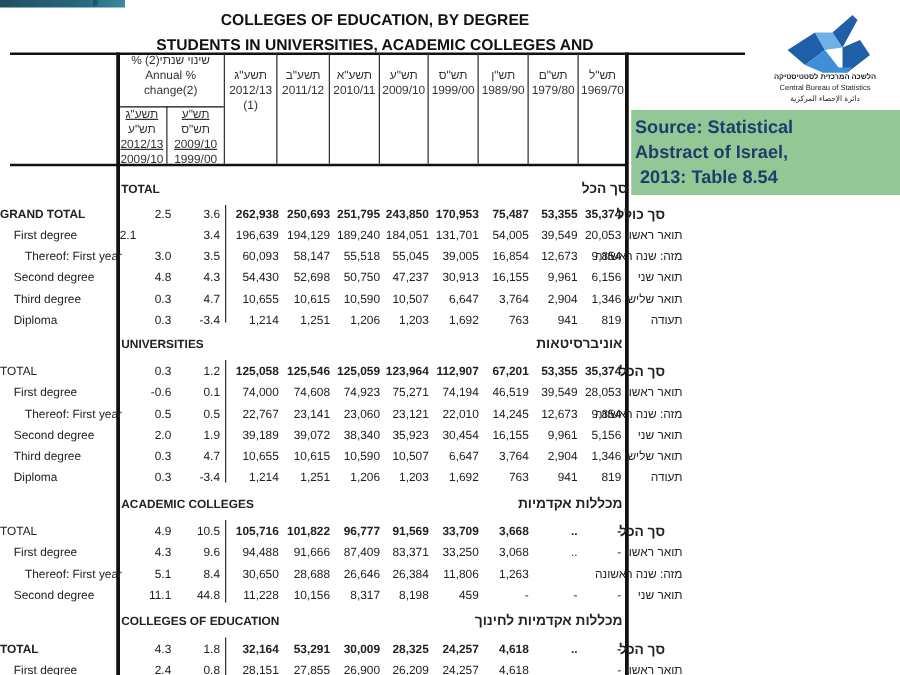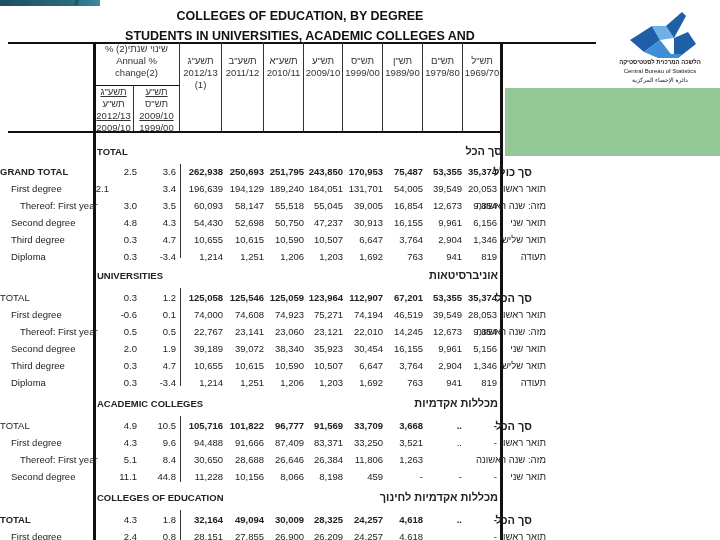--- a/index.html
+++ b/index.html
@@ -56,20 +56,23 @@
   <polygon points="52,30 66,24 74,36 56,50 52,50" fill="#1f5fa8"></polygon>
   <polygon points="36,50 56,50 60,46 40,46" fill="#3f8fd6"></polygon>
 </svg>
 <div class="logo-text">
   <div class="he">הלשכה המרכזית לסטטיסטיקה</div>
   <div>Central Bureau of Statistics</div>
   <div>دائرة الإحصاء المركزية</div>
 </div>
 
 <div class="source">
+  <div>Source: Statistical</div>
+  <div>Abstract of Israel,</div>
+  <div> 2013: Table 8.54</div>
 </div>
 
 <div class="hline" style="left:8px; top:42px; width:588px;"></div>
 <div class="hline" style="left:8px; top:131px; width:494px;"></div>
 <div class="vthick" style="left:93px; top:42px; height:498px;"></div>
 <div class="vthick" style="left:500px; top:42px; height:498px;"></div>
 <div class="vthin" style="left:133px; top:85px; height:46px;"></div>
 <div class="hline" style="left:94px; top:85px; width:85px; height:1px;"></div>
 <div class="vthin" style="left:179px; top:42px; height:89px;"></div>
 <div class="vthin" style="left:221px; top:42px; height:89px;"></div>
@@ -328,21 +331,21 @@
     </div>
     <div class="row" style="top: 435px;">
       <span class="lbl">First degree</span>
       <span class="c" style="right: 583px;">4.3</span>
       <span class="c" style="right: 544px;">9.6</span>
       <span class="c v" style="right: 497px;">94,488</span>
       <span class="c v" style="right: 456px;">91,666</span>
       <span class="c v" style="right: 416px;">87,409</span>
       <span class="c v" style="right: 377px;">83,371</span>
       <span class="c v" style="right: 337px;">33,250</span>
-      <span class="c v" style="right: 297px;">3,521</span>
+      <span class="c v" style="right: 297px;">3,068</span>
       <span class="c v" style="right: 258px;">..</span>
       <span class="c v" style="right: 223px;">-</span>
       <span class="he">תואר ראשון</span>
     </div>
     <div class="row" style="top: 452px;">
       <span class="lbl thereof">Thereof: First year</span>
       <span class="c" style="right: 583px;">5.1</span>
       <span class="c" style="right: 544px; margin-left: 30px;">8.4</span>
       <span class="c v" style="right: 497px;">30,650</span>
       <span class="c v" style="right: 456px;">28,688</span>
@@ -353,36 +356,36 @@
       <span class="c v" style="right: 258px;"></span>
       <span class="c v" style="right: 223px;"></span>
       <span class="he">מזה: שנה ראשונה</span>
     </div>
     <div class="row" style="top: 469px;">
       <span class="lbl">Second degree</span>
       <span class="c" style="right: 583px;">11.1</span>
       <span class="c" style="right: 544px;">44.8</span>
       <span class="c v" style="right: 497px;">11,228</span>
       <span class="c v" style="right: 456px;">10,156</span>
-      <span class="c v" style="right: 416px;">8,066</span>
+      <span class="c v" style="right: 416px;">8,317</span>
       <span class="c v" style="right: 377px;">8,198</span>
       <span class="c v" style="right: 337px;">459</span>
       <span class="c v" style="right: 297px;">-</span>
       <span class="c v" style="right: 258px;">-</span>
       <span class="c v" style="right: 223px;">-</span>
       <span class="he">תואר שני</span>
     </div>
     <div class="section-label" style="top: 492px;">COLLEGES OF EDUCATION</div>
     <div class="section-he" style="top: 491px;">מכללות אקדמיות לחינוך</div>
     <div class="row bold" style="top: 512px;">
       <span class="lbl total" style="font-weight: bold;">TOTAL</span>
       <span class="c" style="right: 583px;">4.3</span>
       <span class="c" style="right: 544px;">1.8</span>
       <span class="c v" style="right: 497px;">32,164</span>
-      <span class="c v" style="right: 456px;">49,094</span>
+      <span class="c v" style="right: 456px;">53,291</span>
       <span class="c v" style="right: 416px;">30,009</span>
       <span class="c v" style="right: 377px;">28,325</span>
       <span class="c v" style="right: 337px;">24,257</span>
       <span class="c v" style="right: 297px;">4,618</span>
       <span class="c v" style="right: 258px;">..</span>
       <span class="c v" style="right: 223px;">-</span>
       <span class="he total">סך הכל</span>
     </div>
     <div class="row" style="top: 529px;">
       <span class="lbl">First degree</span>

